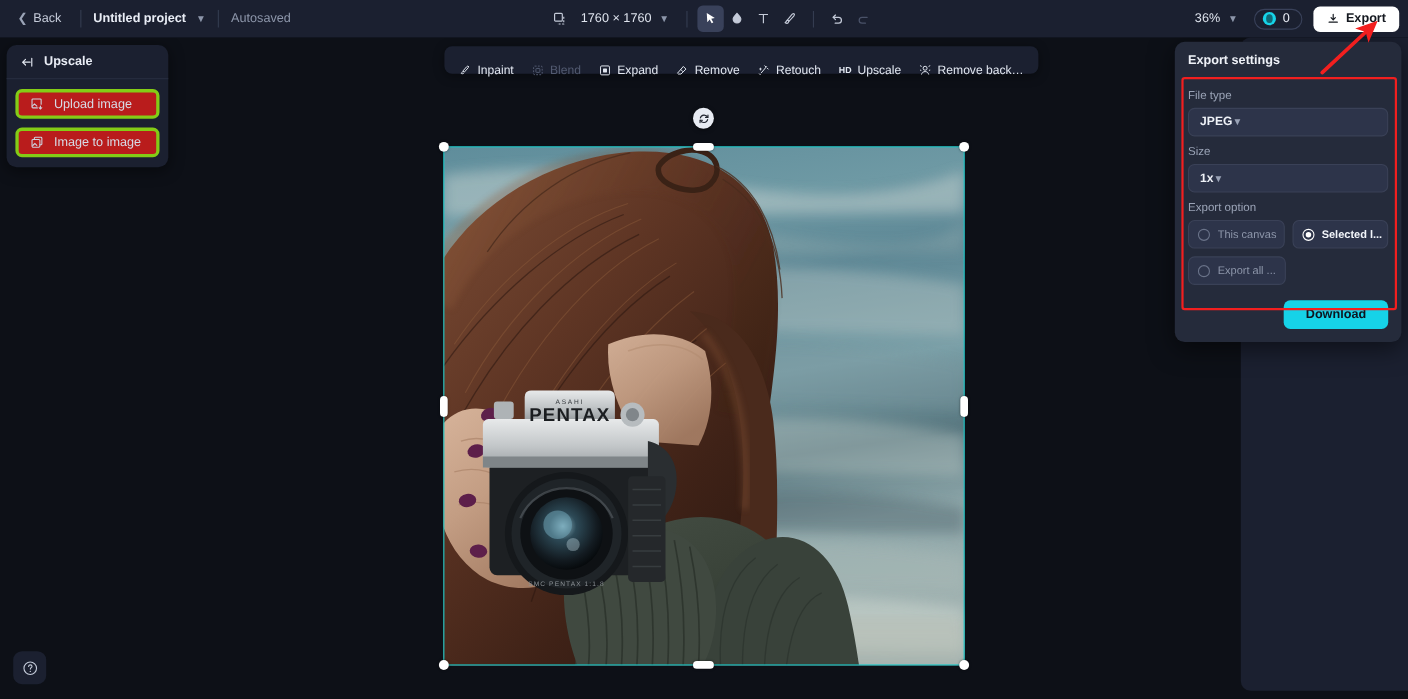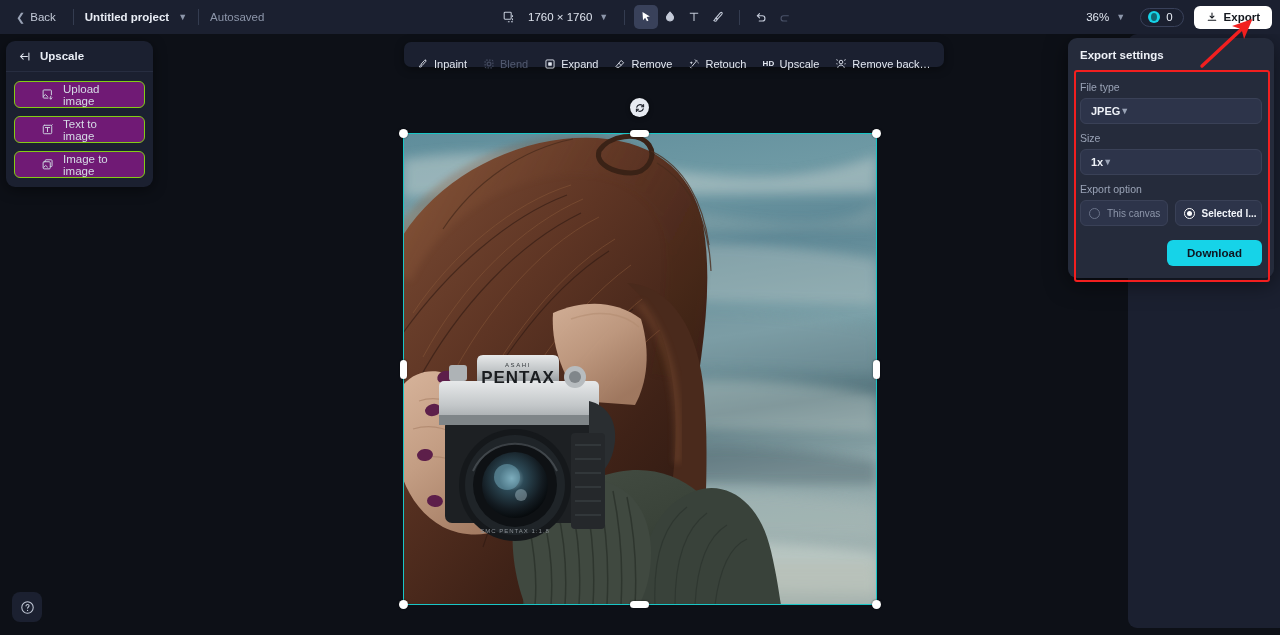--- a/index.html
+++ b/index.html
@@ -85,24 +85,24 @@
   }
   .create-head {
     display: flex; align-items: center; gap: 9px;
     height: 31px; padding: 0 12px;
     border-bottom: 1px solid #272d40;
   }
   .create-head .lbl { color: #e9edf5; font-size: 11.5px; font-weight: bold; }
   .create-body { padding: 9px 8px 0 8px; display: flex; flex-direction: column; gap: 8px; }
   .create-item {
     display: flex; align-items: center; gap: 9px;
-    height: 27px; padding: 0 26px;
-    border: 1px solid #84cc16; border-radius: 6px;
+    height: 27px; padding: 0 10px;
+    border: 3px solid #84cc16; border-radius: 6px;
     color: #d6dbe6; font-size: 11.5px; cursor: pointer;
-    background: #701a75;
+    background: #b91c1c;
   }
 
   
   .edit-toolbar {
     position: absolute; left: 404px; top: 42px; height: 25px;
     background: #1b2030; border-radius: 7px;
     display: flex; align-items: center; padding: 0 6px; gap: 2px;
     z-index: 25;
     box-shadow: 0 2px 10px rgba(0,0,0,.4);
   }
@@ -506,30 +506,20 @@
         <span>
           <svg class="ico" width="13" height="13" viewBox="0 0 16 16" fill="none" stroke="#cdd4e0" stroke-width="1.2" stroke-linecap="round">
             <path d="M12.8 8.4V3.4a1 1 0 00-1-1H3.6a1 1 0 00-1 1v8a1 1 0 001 1h5"></path>
             <path d="M2.8 10.4l2.6-2.4 2.6 2.4"></path>
             <path d="M12 10.2v3.4M10.5 12.2L12 13.7l1.5-1.5"></path>
           </svg>
         </span>
         <span>Upload image</span>
       </div>
 
-      <div class="create-item">
-        <span>
-          <svg class="ico" width="13" height="13" viewBox="0 0 16 16" fill="none" stroke="#cdd4e0" stroke-width="1.2" stroke-linecap="round">
-            <rect x="2.8" y="2.8" width="10.4" height="10.4" rx="1.4"></rect>
-            <path d="M5.4 5.6h5.2M8 5.6v5"></path>
-            <path d="M12.6 3.2l1.2-1.2"></path>
-          </svg>
-        </span>
-        <span>Text to image</span>
-      </div>
 
       <div class="create-item">
         <span>
           <svg class="ico" width="13" height="13" viewBox="0 0 16 16" fill="none" stroke="#cdd4e0" stroke-width="1.2" stroke-linecap="round">
             <rect x="2.6" y="4.6" width="8.8" height="8.8" rx="1.3"></rect>
             <path d="M5.2 4.4V3.2a1 1 0 011-1h6.4a1 1 0 011 1v6.4a1 1 0 01-1 1h-1.2"></path>
             <path d="M3.4 11.4l2.4-2.2 2.2 2"></path>
           </svg>
         </span>
         <span>Image to image</span>
@@ -627,20 +617,26 @@
       <div class="radio-row">
         <div class="radio-btn">
           <span class="rd"></span>
           <span>This canvas</span>
         </div>
         <div class="radio-btn sel">
           <span class="rd"></span>
           <span>Selected l...</span>
         </div>
       </div>
+      <div class="radio-row single" style="margin-top:7px;">
+        <div class="radio-btn">
+          <span class="rd"></span>
+          <span>Export all ...</span>
+        </div>
+      </div>
     </div>
 
     <div class="dl-wrap">
       <div class="download-btn">Download</div>
     </div>
   </div>
 
   <div class="ann-rect"></div>
   <svg class="ann-arrow" width="62" height="52" viewBox="0 0 62 52">
     <defs>

